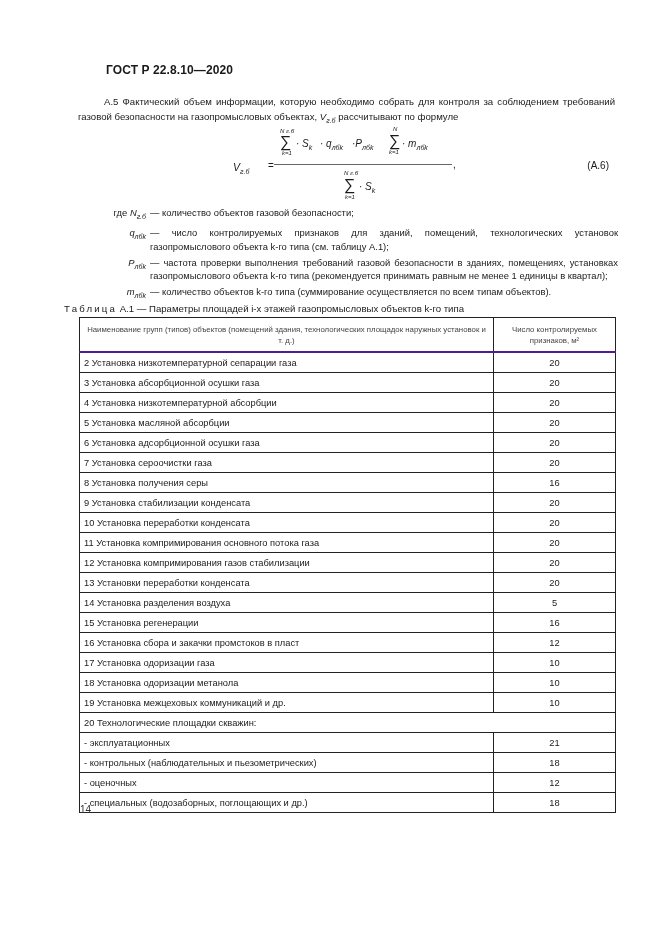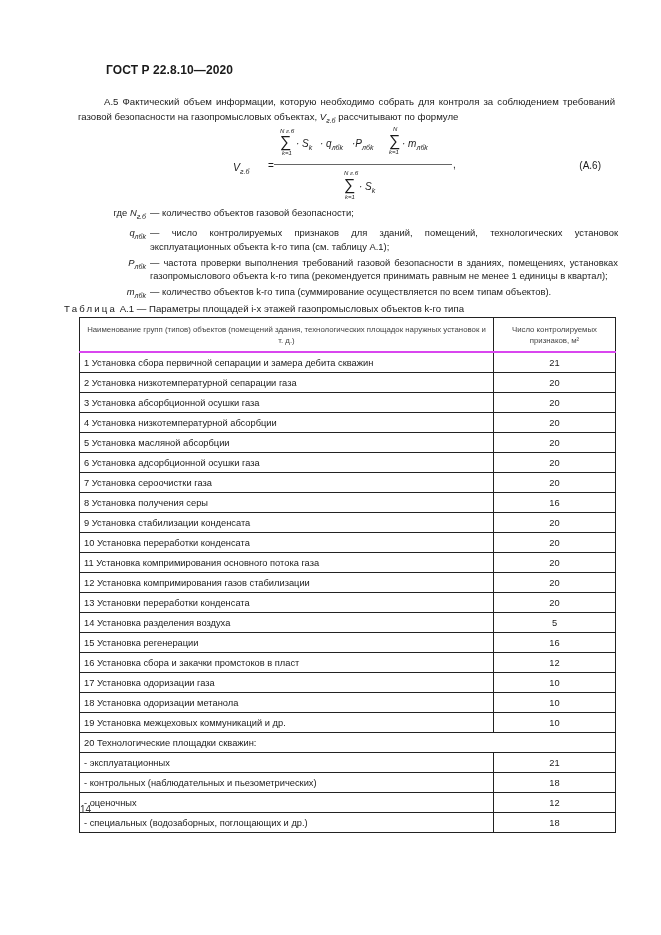--- a/index.html
+++ b/index.html
@@ -8,37 +8,37 @@
   .header { position:absolute; left:78px; top:63px; font-weight:bold; font-size:12px; letter-spacing:0.1px;margin-left:28px; }
   .para { position:absolute; left:78px; top:94px; width:537px; font-size:9.6px; line-height:15px; text-indent:26px; text-align:justify; }
   .sub { font-size:7px; vertical-align:-3px; font-style:italic; }
   i { font-style:italic; }
 
   .formula { position:absolute; left:224px; top:126px; width:390px; height:92px; font-size:10px; }
   .f-lhs { position:absolute; left:9px; top:35px; font-size:10.5px; }
   .f-eq  { position:absolute; left:44px; top:34px; }
   .f-bar { position:absolute; left:50px; top:38px; width:178px; border-top:1px solid #666; }
   .f-comma { position:absolute; left:229px; top:33px; }
-  .f-num-ref { position:absolute; right:13px; top:34px; font-size:10px; }
+  .f-num-ref { position:absolute; right:5px; top:34px; font-size:10px; }
   .sigma { font-size:16px; line-height:14px; }
   .lim { font-size:6px; font-style:italic; }
   .abs { position:absolute; white-space:nowrap; }
 
   .defs { position:absolute; left:78px; top:206px; width:540px; font-size:9.4px; line-height:13.3px; }
   .def-row { display:flex; margin-bottom:3px; }
   .def-sym { width:68px; text-align:right; white-space:nowrap; padding-right:4px; }
   .def-text { flex:1; text-align:justify; }
 
   .tbl-title { position:absolute; left:64px; top:303px; font-size:9.6px; }
   .spaced { letter-spacing:2.2px; }
 
   table { position:absolute; left:79px; top:317px; width:537px; border-collapse:collapse; font-size:9.3px; }
   th, td { border:1px solid #222; }
   th { font-weight:normal; font-size:7.8px; color:#444; line-height:11px; height:33px; padding:0 4px; }
-  thead tr { border-bottom:2px solid #d946ef; }
+  thead tr { border-bottom:2px solid #4c1d95; }
   td { height:19px; padding:0 4px; }
   td.val { text-align:center; width:113px; }
   .page-num { position:absolute; left:80px; top:804px; font-size:10px; color:#333;text-align:center; }
 </style>
 </head>
 <body>
 
 <div class="header">ГОСТ Р 22.8.10—2020</div>
 
 <div class="para">
@@ -71,21 +71,21 @@
   <div class="f-num-ref">(А.6)</div>
 </div>
 
 <div class="defs">
   <div class="def-row">
     <div class="def-sym"><span>где </span><i>N</i><span class="sub">г.б</span></div>
     <div class="def-text">— количество объектов газовой безопасности;</div>
   </div>
   <div class="def-row">
     <div class="def-sym"><i>q</i><span class="sub">лбk</span></div>
-    <div class="def-text">— число контролируемых признаков для зданий, помещений, технологических установок эксплуатационных объекта k-го типа (см. таблицу А.1);</div>
+    <div class="def-text">— число контролируемых признаков для зданий, помещений, технологических установок газопромыслового объекта k-го типа (см. таблицу А.1);</div>
   </div>
   <div class="def-row">
     <div class="def-sym"><i>P</i><span class="sub">лбk</span></div>
     <div class="def-text">— частота проверки выполнения требований газовой безопасности в зданиях, помещениях, установках газопромыслового объекта k-го типа (рекомендуется принимать равным не менее 1 единицы в квартал);</div>
   </div>
   <div class="def-row">
     <div class="def-sym"><i>m</i><span class="sub">лбk</span></div>
     <div class="def-text">— количество объектов k-го типа (суммирование осуществляется по всем типам объектов).</div>
   </div>
 </div>
@@ -96,24 +96,20 @@
 
 <table>
   <thead>
     <tr>
       <th>Наименование групп (типов) объектов (помещений здания, технологических площадок наружных установок и т. д.)</th>
       <th style="width:113px;">Число контролируемых признаков, м²</th>
     </tr>
   </thead>
   <tbody id="tbody">
       <tr>
-        <td>1 Установка сбора первичной сепарации и замера дебита скважин</td>
-        <td class="val">21</td>
-      </tr>
-      <tr>
         <td>2 Установка низкотемпературной сепарации газа</td>
         <td class="val">20</td>
       </tr>
       <tr>
         <td>3 Установка абсорбционной осушки газа</td>
         <td class="val">20</td>
       </tr>
       <tr>
         <td>4 Установка низкотемпературной абсорбции</td>
         <td class="val">20</td>

